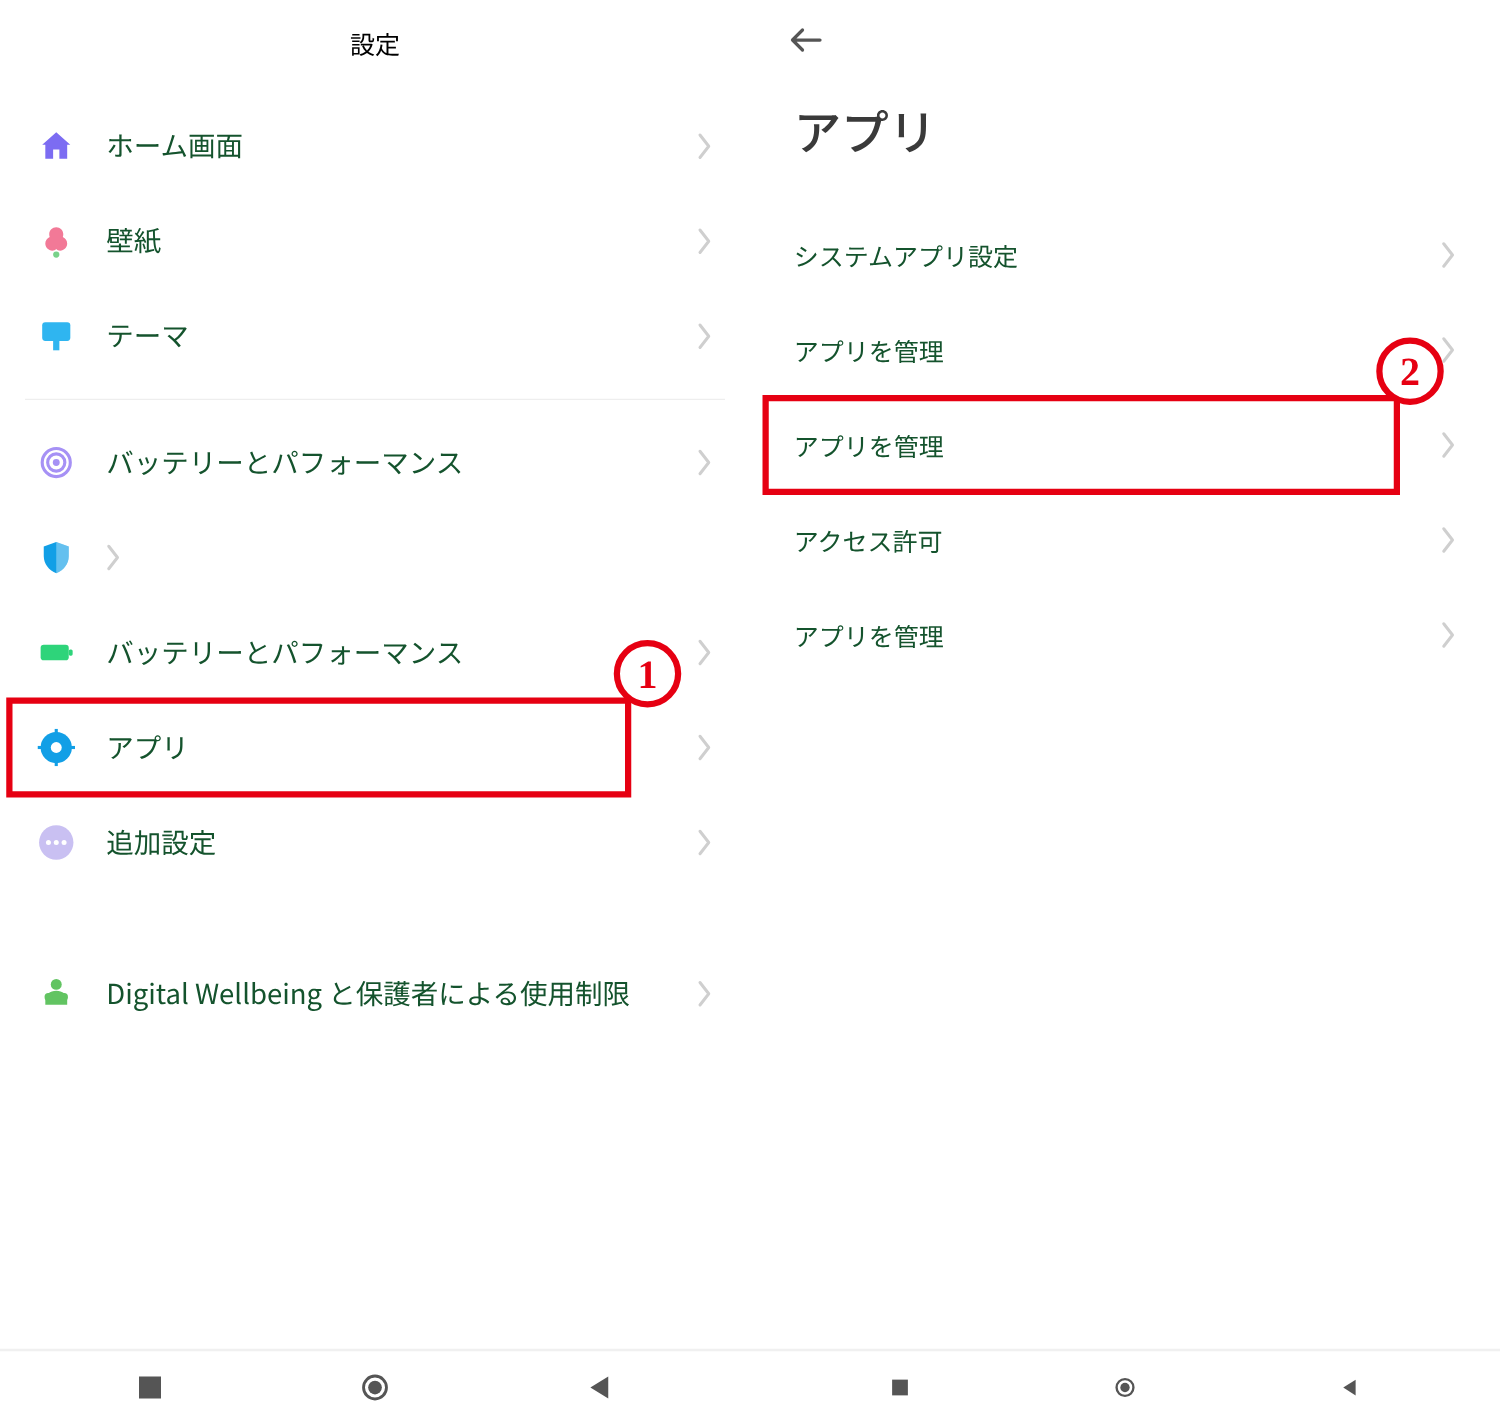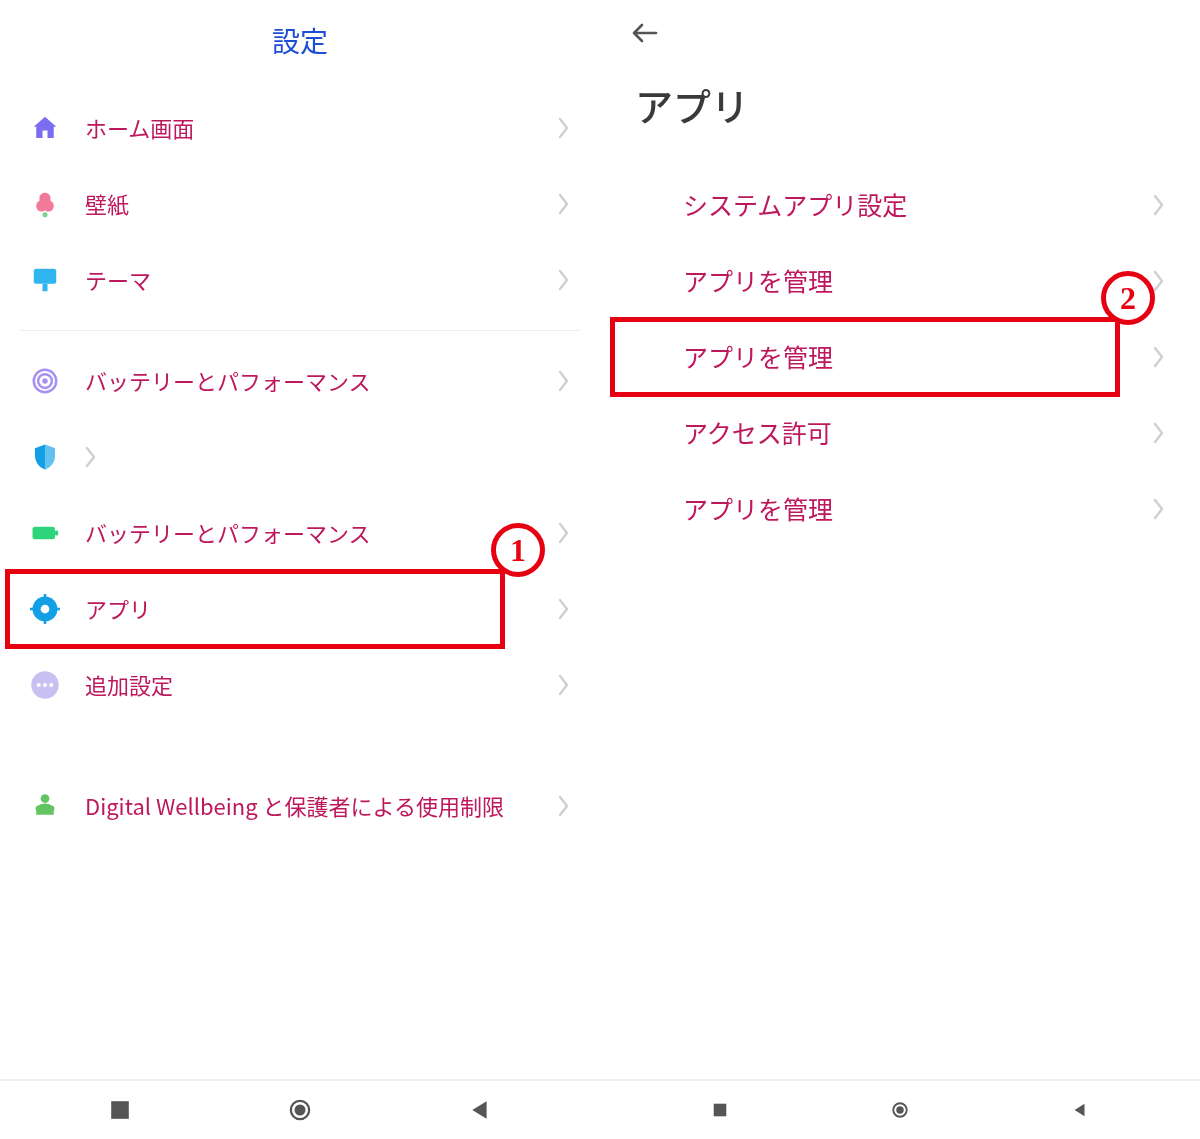--- a/index.html
+++ b/index.html
@@ -13,22 +13,22 @@
     }
     .screen {
       width: 600px;
       height: 1139px;
       position: relative;
       display: flex;
       flex-direction: column;
       background: #fff;
     }
     .header-title {
-      font-size: 28px;
-      color: #1d4ed8;
+      font-size: 20px;
+      color: #000000;
       text-align: center;
       padding: 20px 0 30px;
       font-weight: 400;
     }
     .back-header {
       padding: 18px 30px 0;
     }
     .back-arrow {
       font-size: 28px;
       color: #555;
@@ -57,21 +57,21 @@
     .row.tall { height: 90px; justify-content: center; }
     .row .icon-slot {
       width: 55px;
       display: flex;
       align-items: center;
       justify-content: flex-start;
     }
     .row .label {
       flex: 1;
       font-size: 22px;
-      color: #be185d;
+      color: #14532d;
       line-height: 1.35;
     }
     .row .chev {
       color: #cfcfcf;
       font-size: 22px;
     }
     .divider {
       height: 1px;
       background: #eee;
       margin: 12px 20px;
@@ -116,21 +116,21 @@
       font-size: 32px;
       font-weight: 700;
       display: flex;
       align-items: center;
       justify-content: center;
       pointer-events: none;
       font-family: Georgia, serif;
     }
     
     .screen2 .row { padding: 0 35px; height: 76px; }
-    .screen2 .row .label { font-size: 25px; margin-left: 48px; }
+    .screen2 .row .label { font-size: 20px; }
   </style>
 </head>
 <body>
 
 <div class="screen screen1">
   <div class="header-title">設定</div>
 
   <div class="list">
 
     <div class="row">

